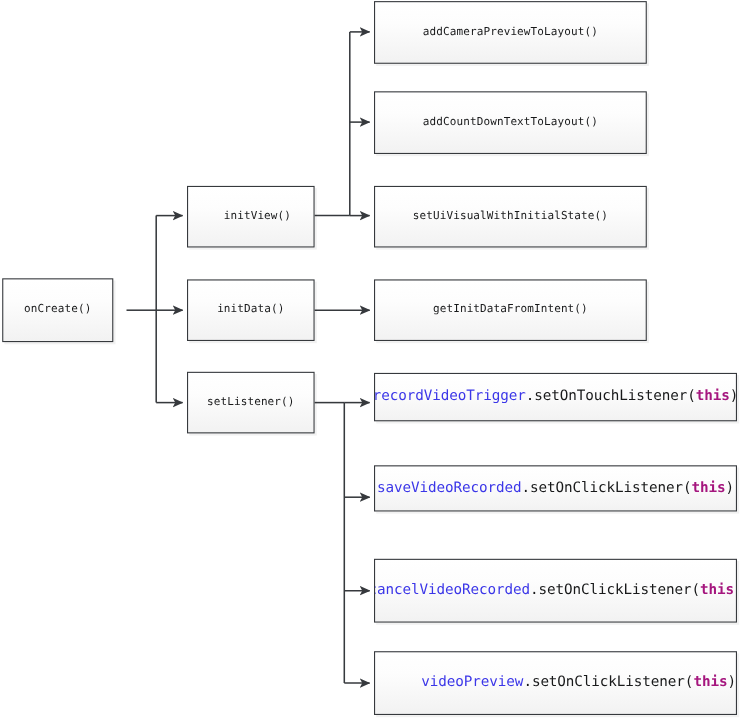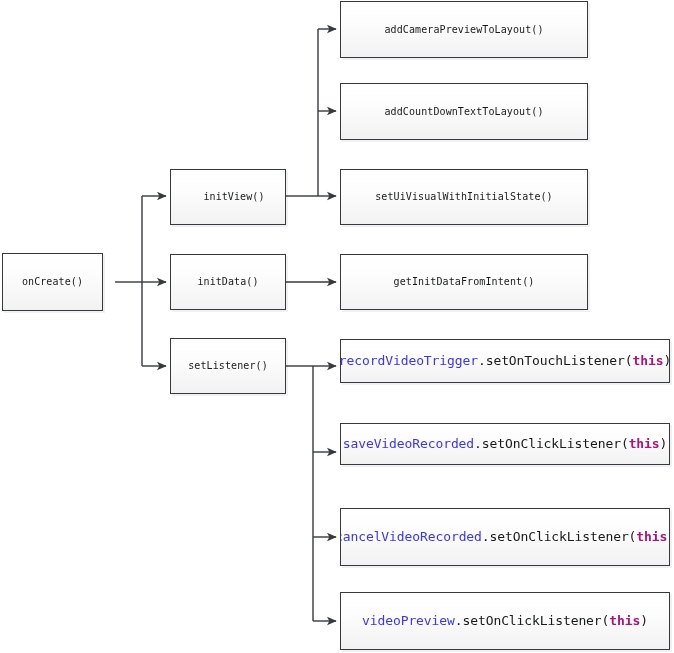--- a/index.html
+++ b/index.html
@@ -140,17 +140,17 @@
   </div>
 
   <div class="node code" style="left:340px; top:423px; width:330px; height:42px;">
     <span class="label"><span class="tok-var">saveVideoRecorded</span><span class="tok-plain">.setOnClickListener(</span><span class="tok-kw">this</span><span class="tok-plain">)</span></span>
   </div>
 
   <div class="node code" style="left:340px; top:508px; width:330px; height:58px;">
     <span class="label"><span class="tok-var">cancelVideoRecorded</span><span class="tok-plain">.setOnClickListener(</span><span class="tok-kw">this</span><span class="tok-plain">)</span></span>
   </div>
 
-  <div class="node code" style="left:340px; top:592px; width:330px; height:58px;">
+  <div class="node code" style="left:340px; top:592px; width:330px; height:58px;justify-content:flex-end;">
     <span class="label"><span class="tok-var">videoPreview</span><span class="tok-plain">.setOnClickListener(</span><span class="tok-kw">this</span><span class="tok-plain">)</span></span>
   </div>
 
 </div>
 
 </body></html>

